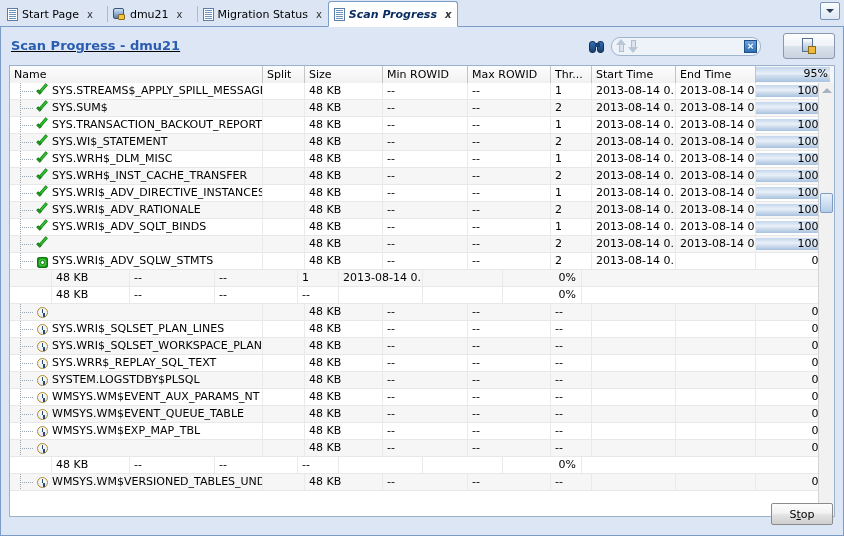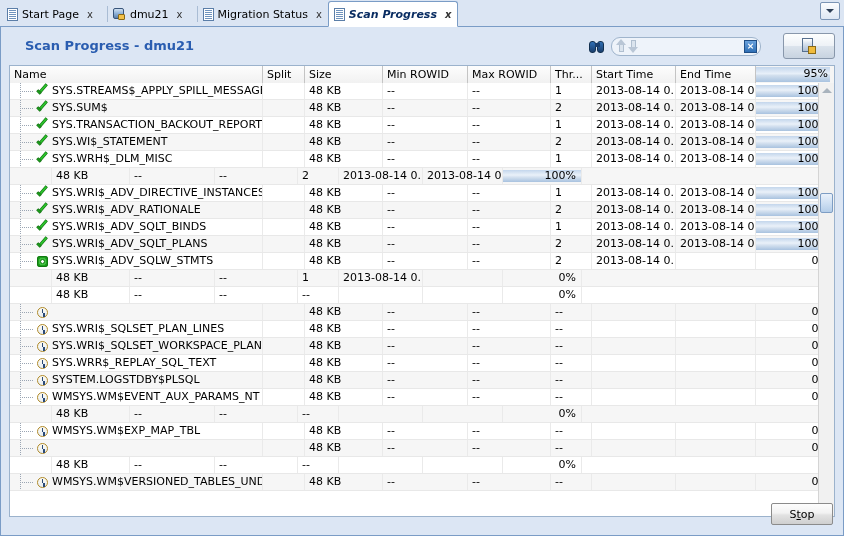--- a/index.html
+++ b/index.html
@@ -116,21 +116,22 @@
     border-left: 1px solid #7a9cc6;
     border-right: 1px solid #7a9cc6;
     border-bottom: 1px solid #7a9cc6;
   }
 
   .dlg-header {
     position: absolute; left: 0; top: 0;
     width: 842px; height: 37px;
     display: flex; align-items: center;
     box-sizing: border-box;
-    padding-left: 24px;
+    padding-left: 10px;
+    text-decoration: underline;
   }
   .dlg-title {
     font-size: 13px; font-weight: bold;
     color: #2a5db0;
     letter-spacing: 0px;
   }
 
   .hdr-tools {
     position: absolute; right: 0; top: 4px;
     display: flex; align-items: center; height: 30px;
@@ -547,20 +548,25 @@
               <div class="td" style="width: 83px; flex: 0 0 83px;">--</div>
               <div class="td" style="width: 41px; flex: 0 0 41px;">1</div>
               <div class="td" style="width: 84px; flex: 0 0 84px;">2013-08-14 0...</div>
               <div class="td" style="width: 80px; flex: 0 0 80px;">2013-08-14 0...</div>
               <div class="td progress" style="width: 79px; flex: 0 0 79px;">
                 <div class="pbar" style="width: 100%;"></div>
                 <span class="plabel">100%</span>
               </div>
             </div>
             <div class="tr alt">
+              <div class="td name" style="width: 253px; flex: 0 0 253px;">
+                <span class="tree-indent"></span>
+                <span class="sico done"></span>
+                <span>SYS.WRH$_INST_CACHE_TRANSFER</span>
+              </div>
               <div class="td" style="width: 42px; flex: 0 0 42px;"></div>
               <div class="td" style="width: 78px; flex: 0 0 78px;">48 KB</div>
               <div class="td" style="width: 85px; flex: 0 0 85px;">--</div>
               <div class="td" style="width: 83px; flex: 0 0 83px;">--</div>
               <div class="td" style="width: 41px; flex: 0 0 41px;">2</div>
               <div class="td" style="width: 84px; flex: 0 0 84px;">2013-08-14 0...</div>
               <div class="td" style="width: 80px; flex: 0 0 80px;">2013-08-14 0...</div>
               <div class="td progress" style="width: 79px; flex: 0 0 79px;">
                 <div class="pbar" style="width: 100%;"></div>
                 <span class="plabel">100%</span>
@@ -617,36 +623,35 @@
               <div class="td" style="width: 80px; flex: 0 0 80px;">2013-08-14 0...</div>
               <div class="td progress" style="width: 79px; flex: 0 0 79px;">
                 <div class="pbar" style="width: 100%;"></div>
                 <span class="plabel">100%</span>
               </div>
             </div>
             <div class="tr alt">
               <div class="td name" style="width: 253px; flex: 0 0 253px;">
                 <span class="tree-indent"></span>
                 <span class="sico done"></span>
-                <span>SYS.WRI$_ADV_SQLT_PLANS</span>
               </div>
               <div class="td" style="width: 42px; flex: 0 0 42px;"></div>
               <div class="td" style="width: 78px; flex: 0 0 78px;">48 KB</div>
               <div class="td" style="width: 85px; flex: 0 0 85px;">--</div>
               <div class="td" style="width: 83px; flex: 0 0 83px;">--</div>
               <div class="td" style="width: 41px; flex: 0 0 41px;">2</div>
               <div class="td" style="width: 84px; flex: 0 0 84px;">2013-08-14 0...</div>
               <div class="td" style="width: 80px; flex: 0 0 80px;">2013-08-14 0...</div>
               <div class="td progress" style="width: 79px; flex: 0 0 79px;">
                 <div class="pbar" style="width: 100%;"></div>
                 <span class="plabel">100%</span>
               </div>
             </div>
             <div class="tr">
-              <div class="td name" style="width: 253px; flex: 0 0 253px;">
+              <div class="td name" style="width: 253px; flex: 0 0 253px; align-items: flex-end;">
                 <span class="tree-indent"></span>
                 <span class="sico running"></span>
                 <span>SYS.WRI$_ADV_SQLW_STMTS</span>
               </div>
               <div class="td" style="width: 42px; flex: 0 0 42px;"></div>
               <div class="td" style="width: 78px; flex: 0 0 78px;">48 KB</div>
               <div class="td" style="width: 85px; flex: 0 0 85px;">--</div>
               <div class="td" style="width: 83px; flex: 0 0 83px;">--</div>
               <div class="td" style="width: 41px; flex: 0 0 41px;">2</div>
               <div class="td" style="width: 84px; flex: 0 0 84px;">2013-08-14 0...</div>
@@ -774,20 +779,25 @@
               <div class="td" style="width: 85px; flex: 0 0 85px;">--</div>
               <div class="td" style="width: 83px; flex: 0 0 83px;">--</div>
               <div class="td" style="width: 41px; flex: 0 0 41px;">--</div>
               <div class="td" style="width: 84px; flex: 0 0 84px;"></div>
               <div class="td" style="width: 80px; flex: 0 0 80px;"></div>
               <div class="td progress" style="width: 79px; flex: 0 0 79px;">
                 <span class="plabel">0%</span>
               </div>
             </div>
             <div class="tr alt">
+              <div class="td name" style="width: 253px; flex: 0 0 253px;">
+                <span class="tree-indent"></span>
+                <span class="sico pending"></span>
+                <span>WMSYS.WM$EVENT_QUEUE_TABLE</span>
+              </div>
               <div class="td" style="width: 42px; flex: 0 0 42px;"></div>
               <div class="td" style="width: 78px; flex: 0 0 78px;">48 KB</div>
               <div class="td" style="width: 85px; flex: 0 0 85px;">--</div>
               <div class="td" style="width: 83px; flex: 0 0 83px;">--</div>
               <div class="td" style="width: 41px; flex: 0 0 41px;">--</div>
               <div class="td" style="width: 84px; flex: 0 0 84px;"></div>
               <div class="td" style="width: 80px; flex: 0 0 80px;"></div>
               <div class="td progress" style="width: 79px; flex: 0 0 79px;">
                 <span class="plabel">0%</span>
               </div>

